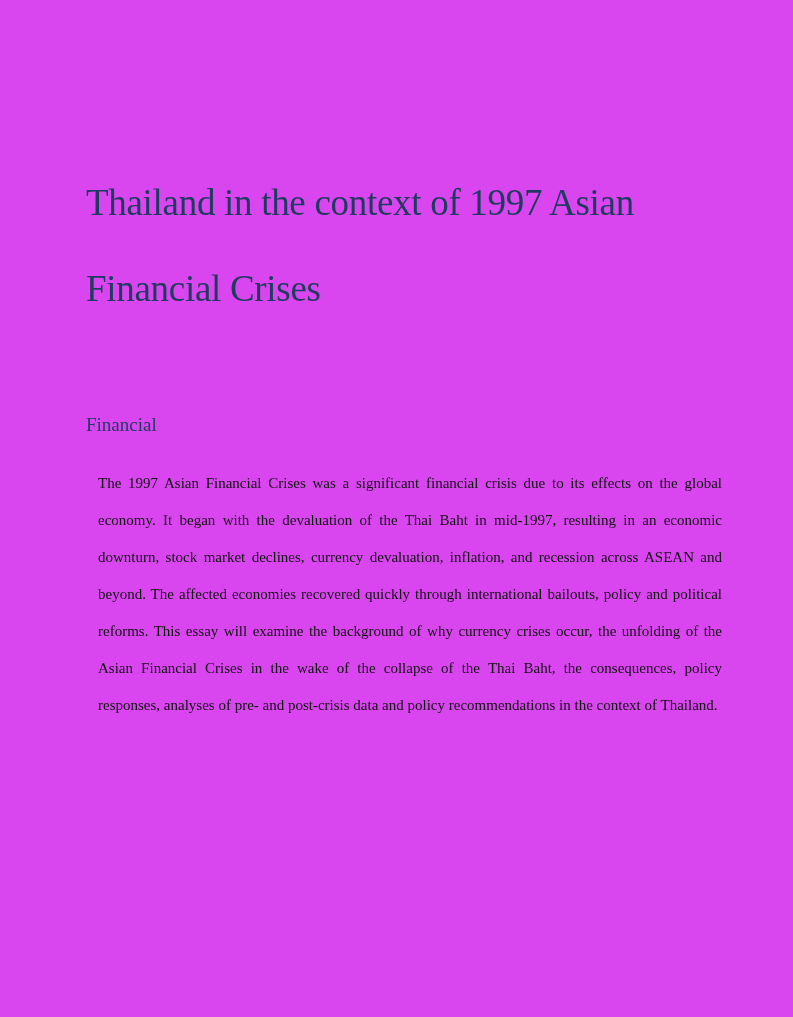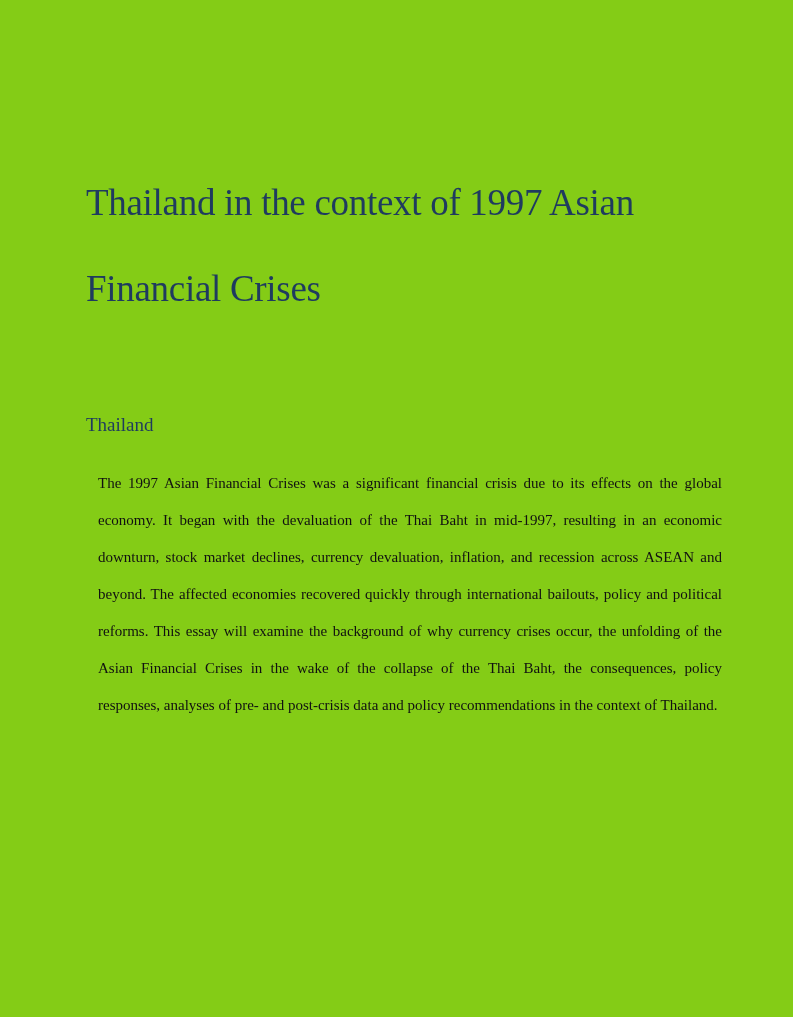--- a/index.html
+++ b/index.html
@@ -12,21 +12,21 @@
       height: 1017px;
       position: relative;
       overflow: hidden;
       font-family: "Liberation Serif", serif;
     }
     .page {
       position: absolute;
       left: 0; top: 0;
       width: 793px;
       height: 1017px;
-      background: #84cc16;
+      background: #d946ef;
     }
     .title {
       position: absolute;
       left: 86px;
       top: 160px;
       width: 640px;
       margin: 0;
       color: #1f3b5f;
       font-family: "Liberation Serif", serif;
       font-weight: normal;
@@ -57,16 +57,16 @@
       line-height: 37px;
       text-align: justify;
     }
   </style>
 </head>
 <body>
 
 <div class="page">
   <h1 class="title">Thailand in the context of 1997 Asian Financial Crises</h1>
 
-  <h2 class="abstract-heading">Thailand</h2>
+  <h2 class="abstract-heading">Financial</h2>
 
   <p class="abstract-body">The 1997 Asian Financial Crises was a significant financial crisis due to its effects on the global economy. It began with the devaluation of the Thai Baht in mid-1997, resulting in an economic downturn, stock market declines, currency devaluation, inflation, and recession across ASEAN and beyond. The affected economies recovered quickly through international bailouts, policy and political reforms. This essay will examine the background of why currency crises occur, the unfolding of the Asian Financial Crises in the wake of the collapse of the Thai Baht, the consequences, policy responses, analyses of pre- and post-crisis data and policy recommendations in the context of Thailand.</p>
 </div>
 
 </body></html>

